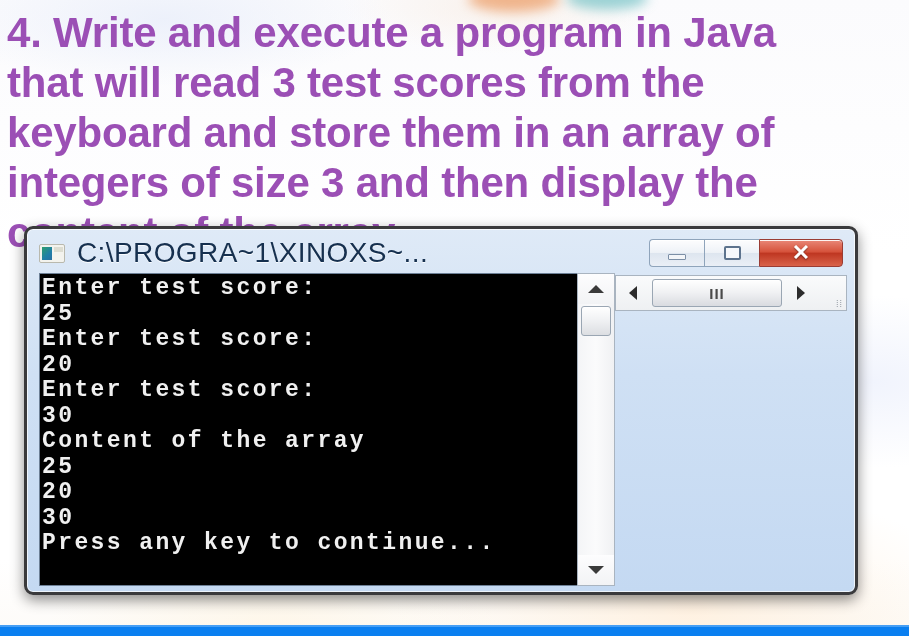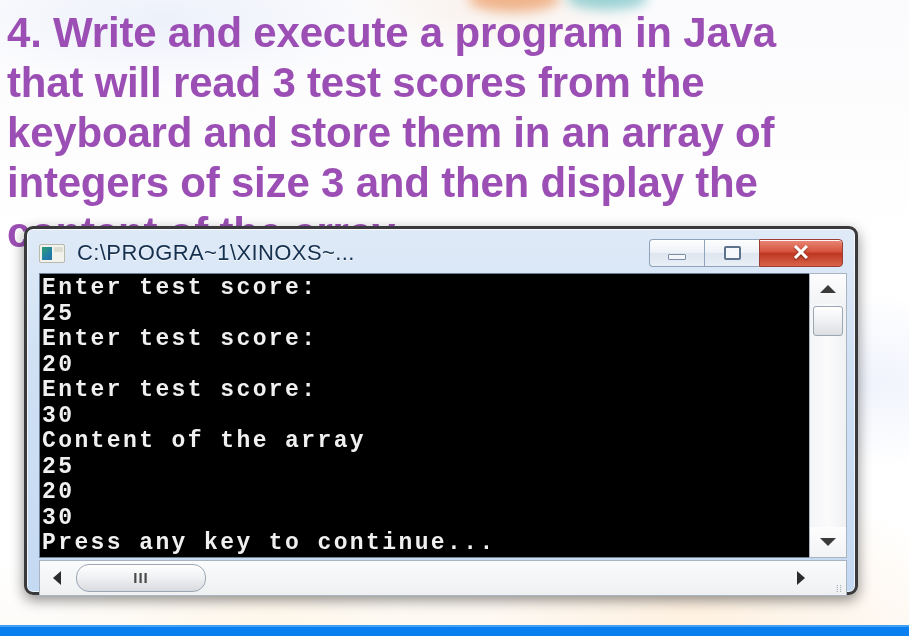--- a/index.html
+++ b/index.html
@@ -99,21 +99,21 @@
   }
   #app-icon::after {
     content: "";
     position: absolute;
     left: 14px; top: 2px;
     width: 9px; height: 5px;
     background: #ddddd2;
   }
 
   #title-text {
-    font-size: 22px;
+    font-size: 28px;
     color: #16304f;
     letter-spacing: 0.4px;
     white-space: nowrap;
     flex: 1 1 auto;
     text-shadow: 0 1px 0 rgba(255,255,255,.8);
   }
 
   #window-controls {
     display: flex;
     align-items: center;
@@ -159,21 +159,21 @@
     font-weight: bold;
     line-height: 1;
     text-shadow: 0 1px 2px rgba(0,0,0,.45);
     font-family: "Liberation Sans", sans-serif;
   }
 
   
   #client {
     flex: 1 1 auto;
     display: flex;
-    flex-direction: column;
+    flex-direction: row;
     padding: 0 2px 0 6px;
   }
   #client-row {
     flex: 1 1 auto;
     display: flex;
     min-height: 0;
   }
 
   #console-screen {
     flex: 1 1 auto;
@@ -261,21 +261,21 @@
     flex: 0 0 34px;
     display: flex;
     align-items: center;
     justify-content: center;
   }
   #hthumb {
     width: 130px;
     flex: 0 0 130px;
     margin: 3px 2px;
     border: 1px solid #9aa6b3;
-    border-radius: 13px;
+    border-radius: 3px;
     background: linear-gradient(180deg,#ffffff 0%,#f0f1f3 48%,#d9dbe0 100%);
     display: flex;
     align-items: center;
     justify-content: center;
     box-shadow: inset 0 1px 0 #fff;
   }
   .grip {
     font-family: "Liberation Sans", sans-serif;
     font-size: 15px;
     color: #4a4a4a;

